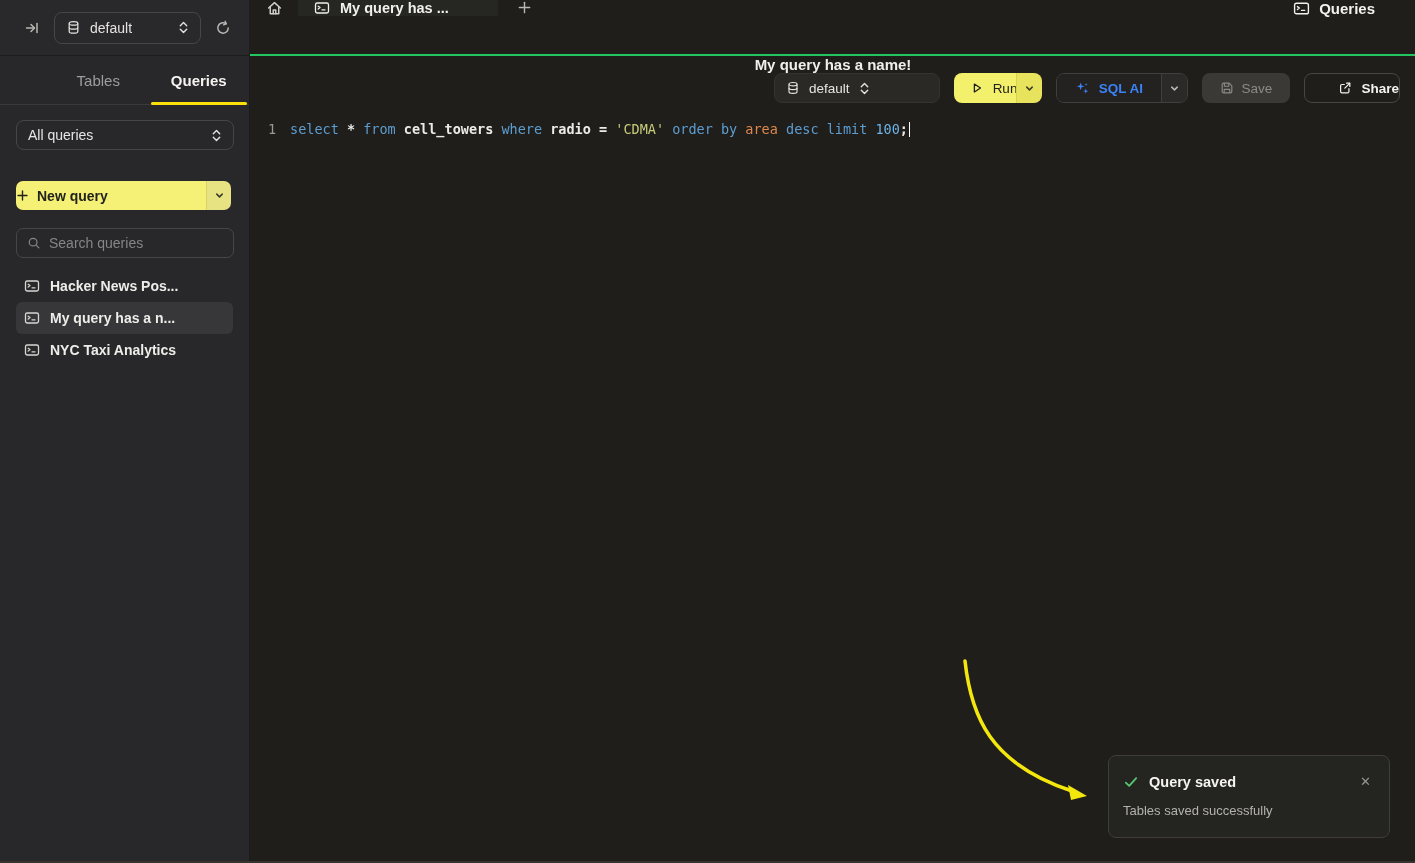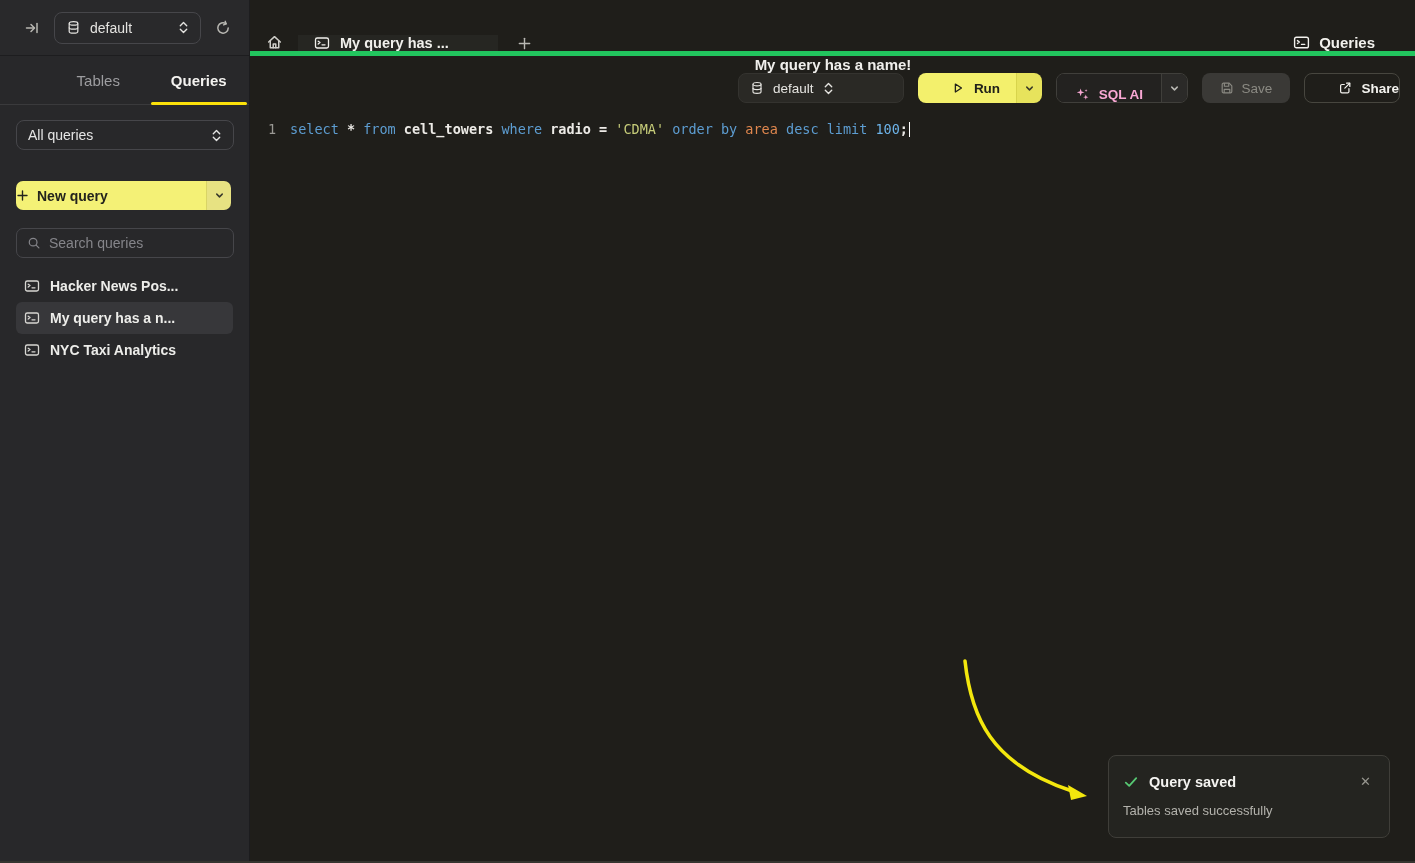--- a/index.html
+++ b/index.html
@@ -24,22 +24,22 @@
     display:flex; align-items:center; justify-content:center; padding:4px; border-radius:6px;
   }
   .select-box {
     height:32px; border:1px solid #46464a; border-radius:8px; background:transparent;
     display:flex; align-items:center; gap:9px; padding:0 11px; color:#e4e3e0;
     font-size:14px; cursor:pointer;
   }
   .select-box .grow { flex:1; }
   .topbar-left .select-box { flex:1; }
   .topbar-right {
-    flex:1; height:56px; background:#1f1e1a; border-bottom:5px solid #22c55e;
-    display:flex; align-items:flex-end;
+    flex:1; height:56px; background:#1f1e1a; border-bottom:2px solid #22c55e;
+    display:flex; align-items:flex-start;
   }
   .home-btn { width:48px; display:flex; align-items:center; justify-content:center; color:#cfcec9; background:none; border:none; cursor:pointer; }
   .editor-tab {
     width:200px; background:#262622; display:flex; align-items:center; gap:10px;
     padding:0 16px; cursor:pointer; border:none; color:#f1f0ec;
   }
   .editor-tab .tab-label { font-size:14.5px; font-weight:600; white-space:nowrap; }
   .new-tab-btn { width:52px; display:flex; align-items:center; justify-content:center; background:none; border:none; color:#b9b8b3; cursor:pointer; }
   .topbar-spacer { flex:1; }
   .queries-indicator {
@@ -94,28 +94,28 @@
   .main { position:absolute; left:250px; top:56px; width:1165px; height:807px; background:#1f1e1a; }
   .main-header { height:50px; display:flex; align-items:center; padding:0 15px 0 16px;flex-direction:column; }
   .doc-title { font-size:15px; font-weight:600; color:#f0efec; }
   .header-actions { margin-left:auto; display:flex; align-items:center; gap:14px; }
   .toolbar-select {
     width:166px; height:30px; background:#2a2925; border:1px solid #34332f; border-radius:8px;
     display:flex; align-items:center; gap:9px; padding:0 11px; color:#e6e5e1; font-size:13.5px; cursor:pointer;
   }
   .split-btn { display:flex; height:30px; border-radius:8px; overflow:hidden; }
   .run-main {
-    width:98px; background:#f3f06c; border:none; cursor:pointer; display:flex; align-items:center;
-    justify-content:center; gap:9px; color:#21211a; font-size:13.5px; font-weight:700; font-family:inherit;padding-left:17px;
+    width:62px; background:#f3f06c; border:none; cursor:pointer; display:flex; align-items:center;
+    justify-content:center; gap:9px; color:#21211a; font-size:13.5px; font-weight:400; font-family:inherit;padding-left:17px;
   }
   .run-caret { width:26px; background:#e7e35c; border:none; border-left:1px solid #d8d44c; cursor:pointer; display:flex; align-items:center; justify-content:center; color:#3c3c28; }
   .sqlai-wrap { border:1px solid #403f3b; }
   .sqlai-main {
-    width:104px; background:#232220; border:none; cursor:pointer; display:flex; align-items:flex-end;
-    justify-content:center; gap:9px; color:#f9a8d4; font-size:13.5px; font-weight:600; font-family:inherit;
+    width:104px; background:#232220; border:none; cursor:pointer; display:flex; align-items:center;
+    justify-content:center; gap:9px; color:#3b82f6; font-size:13.5px; font-weight:600; font-family:inherit;
   }
   .sqlai-caret { width:26px; background:#2b2a28; border:none; border-left:1px solid #403f3b; cursor:pointer; display:flex; align-items:center; justify-content:center; color:#b9b8b3; }
   .save-btn {
     width:88px; height:30px; background:#3a3936; border:none; border-radius:8px; color:#8b8a83;
     display:flex; align-items:center; justify-content:center; gap:8px; font-size:13.5px; font-weight:400;
     cursor:default; font-family:inherit;
   }
   .share-btn {
     width:96px; height:30px; background:transparent; border:1px solid #47463f; border-radius:8px;
     color:#f3f2ee; display:flex; align-items:center; justify-content:flex-end; gap:9px; font-size:13.5px;

